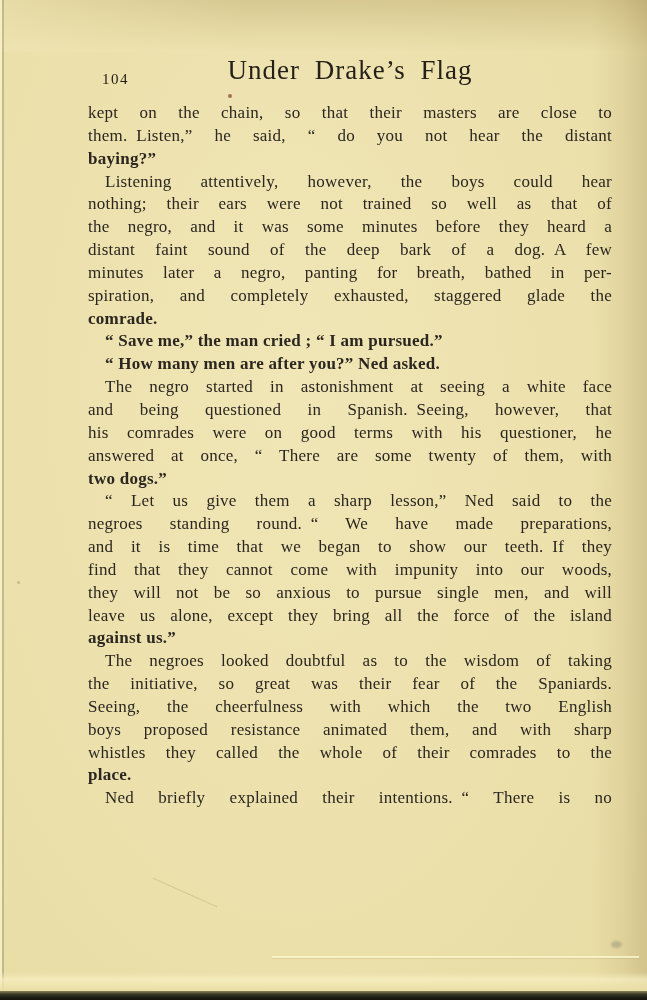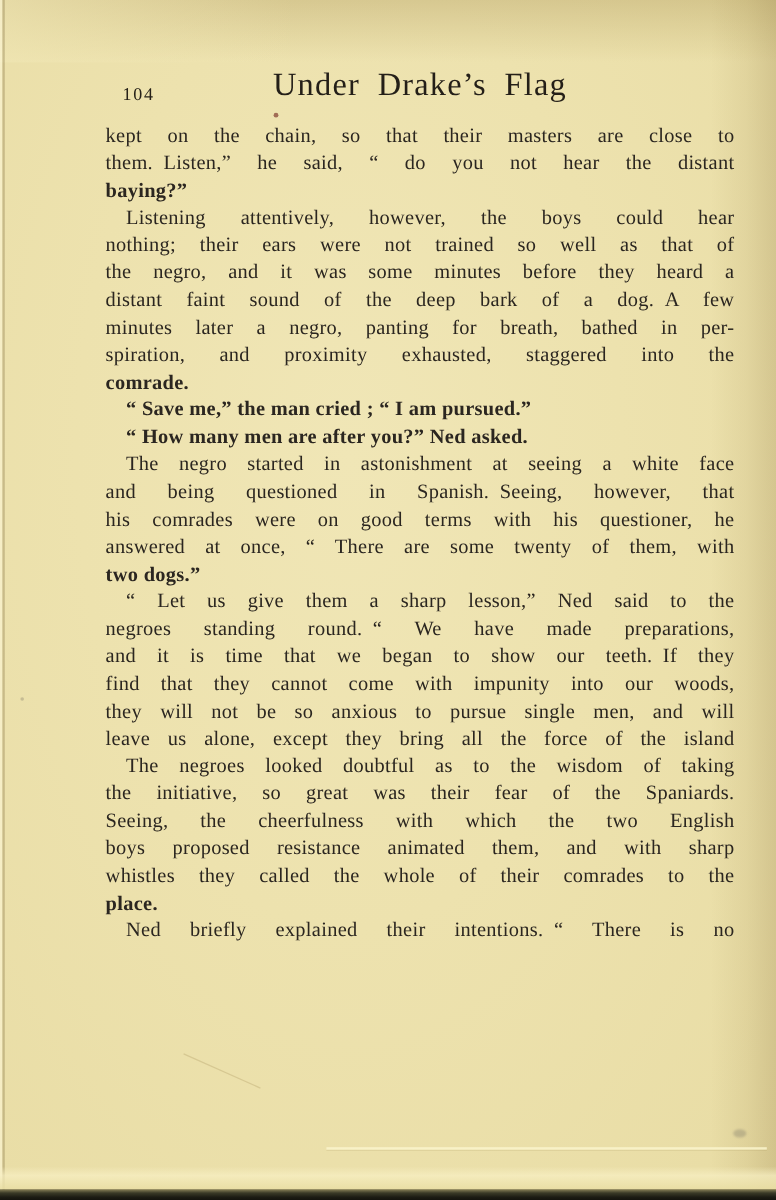--- a/index.html
+++ b/index.html
@@ -120,35 +120,36 @@
     </div>
     <div class="text-block">
         <div class="line">kept on the chain, so that their masters are close to</div>
         <div class="line">them. Listen,” he said, “ do you not hear the distant</div>
         <div class="line last">baying?”</div>
         <div class="line indent">Listening attentively, however, the boys could hear</div>
         <div class="line">nothing; their ears were not trained so well as that of</div>
         <div class="line">the negro, and it was some minutes before they heard a</div>
         <div class="line">distant faint sound of the deep bark of a dog. A few</div>
         <div class="line">minutes later a negro, panting for breath, bathed in per-</div>
-        <div class="line">spiration, and proximity exhausted, staggered into the</div>
+        <div class="line">spiration, and completely exhausted, staggered glade the</div>
         <div class="line last">comrade.</div>
         <div class="line indent last">“ Save me,” the man cried ; “ I am pursued.”</div>
         <div class="line indent last">“ How many men are after you?” Ned asked.</div>
         <div class="line indent">The negro started in astonishment at seeing a white face</div>
         <div class="line">and being questioned in Spanish. Seeing, however, that</div>
         <div class="line">his comrades were on good terms with his questioner, he</div>
         <div class="line">answered at once, “ There are some twenty of them, with</div>
         <div class="line last">two dogs.”</div>
         <div class="line indent">“ Let us give them a sharp lesson,” Ned said to the</div>
         <div class="line">negroes standing round. “ We have made preparations,</div>
         <div class="line">and it is time that we began to show our teeth. If they</div>
         <div class="line">find that they cannot come with impunity into our woods,</div>
         <div class="line">they will not be so anxious to pursue single men, and will</div>
         <div class="line">leave us alone, except they bring all the force of the island</div>
+        <div class="line last">against us.”</div>
         <div class="line indent">The negroes looked doubtful as to the wisdom of taking</div>
         <div class="line">the initiative, so great was their fear of the Spaniards.</div>
         <div class="line">Seeing, the cheerfulness with which the two English</div>
         <div class="line">boys proposed resistance animated them, and with sharp</div>
         <div class="line">whistles they called the whole of their comrades to the</div>
         <div class="line last">place.</div>
         <div class="line indent">Ned briefly explained their intentions. “ There is no</div>
       </div>
   </div>
 

